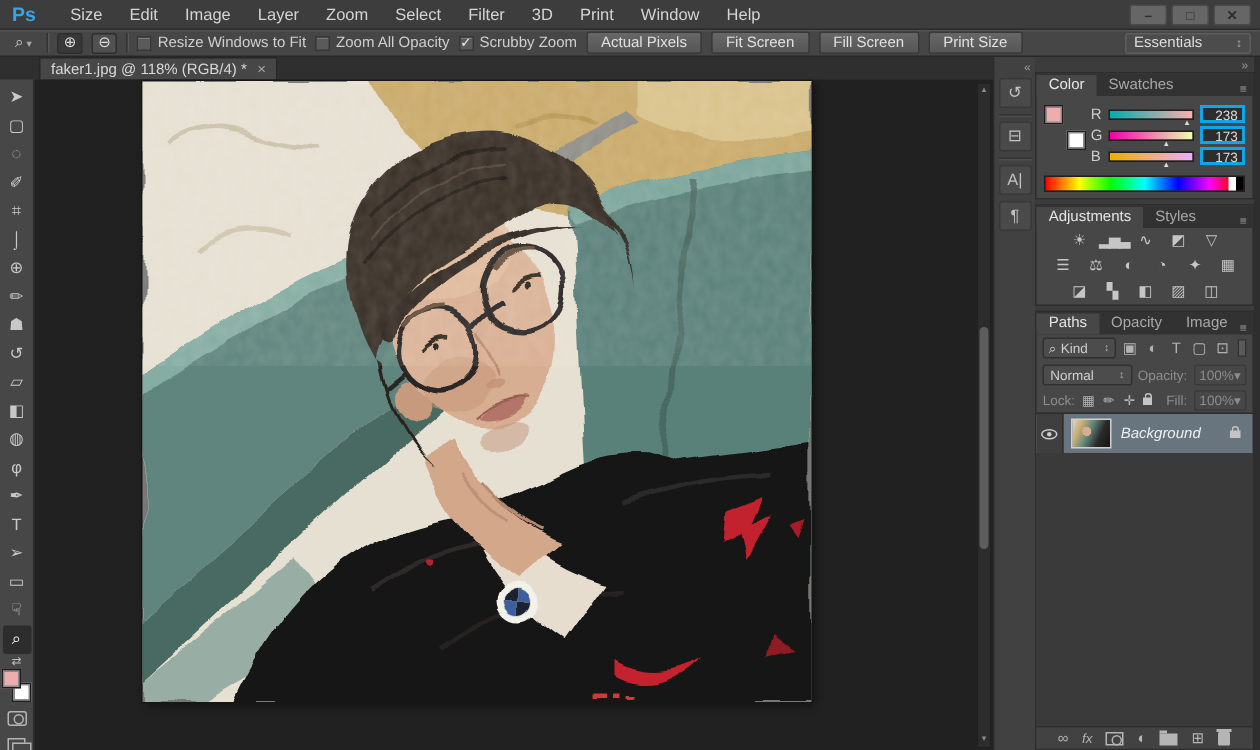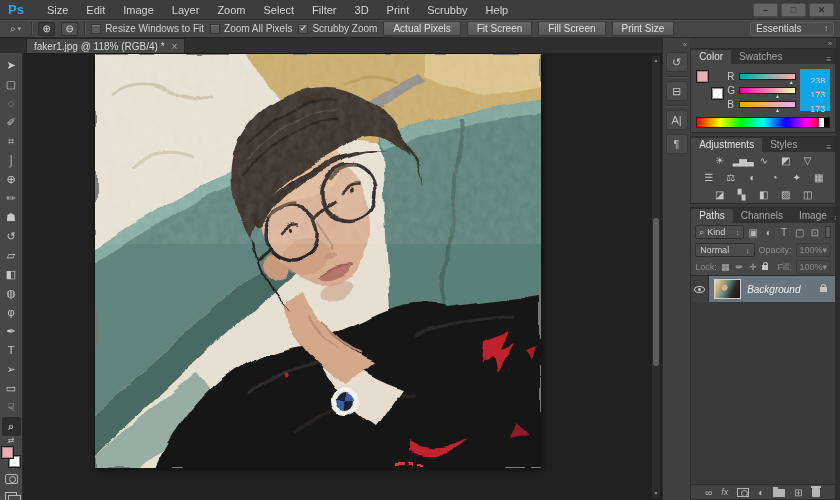--- a/index.html
+++ b/index.html
@@ -93,21 +93,21 @@
   
   .color-content { position:relative; padding:5px 5px 4px 36px; }
   .cswatches { position:absolute; left:5px; top:6px; width:28px; height:30px; }
   .crow { display:flex; align-items:center; height:14px; gap:4px; }
   .clabel { width:8px; color:#cccccc; font-size:10px; }
   .cslider { flex:1; height:7px; border:1px solid #1f1f1f; position:relative; }
   .grad-r { background:linear-gradient(to right,#00adad,#ffadad); }
   .grad-g { background:linear-gradient(to right,#ee00ad,#eeffad); }
   .grad-b { background:linear-gradient(to right,#eead00,#eeadff); }
   .cthumb { position:absolute; bottom:-6px; transform:translateX(-50%); font-size:6px; color:#dcdcdc; }
-  .cval { width:30px; height:12px; background:#2d2d2d; border:7px solid #0ea5e9;
+  .cval { width:30px; height:12px; background:#2d2d2d; border:2px solid #0ea5e9;
           color:#dcdcdc; font-size:9px; text-align:right; padding:0 3px; line-height:11px; }
   .spectrum { margin:6px 0 0 -31px; height:11px; border:1px solid #1f1f1f; position:relative;
               background:linear-gradient(to right,#ff0000,#ffff00 17%,#00ff00 33%,#00ffff 50%,#0000ff 67%,#ff00ff 83%,#ff0000 94%,#ff0000); }
   .spec-white { position:absolute; right:5px; top:0; bottom:0; width:5px; background:#fff; }
   .spec-black { position:absolute; right:0; top:0; bottom:0; width:5px; background:#000; }
 
   
   .adj-heading { font-weight:bold; color:#e6e6e6; font-size:10px; padding:4px 6px 2px; }
   .arow { display:flex; justify-content:center; gap:5px; padding:2px 0; }
   .aicon { width:17px; height:13px; text-align:center; font-size:10px; line-height:13px; color:#c6c6c6; letter-spacing:-1px; }
@@ -164,21 +164,21 @@
     <span class="pslogo">Ps</span>
     <span class="menu-item">Size</span>
     <span class="menu-item">Edit</span>
     <span class="menu-item">Image</span>
     <span class="menu-item">Layer</span>
     <span class="menu-item">Zoom</span>
     <span class="menu-item">Select</span>
     <span class="menu-item">Filter</span>
     <span class="menu-item">3D</span>
     <span class="menu-item">Print</span>
-    <span class="menu-item">Scrubby</span>
+    <span class="menu-item">Window</span>
     <span class="menu-item">Help</span>
     <span class="mspacer"></span>
     <span class="winbtn">–</span>
     <span class="winbtn">□</span>
     <span class="winbtn">✕</span>
   </div>
 
   <div class="optionsbar">
     <span class="opt-tool">
       <span>⌕</span>
@@ -187,21 +187,21 @@
     <span class="sep"></span>
     <span class="zbtn pressed">⊕</span>
     <span class="zbtn">⊖</span>
     <span class="sep"></span>
     <span class="opt-check">
       <span class="cb"></span>
       <span>Resize Windows to Fit</span>
     </span>
     <span class="opt-check">
       <span class="cb"></span>
-      <span>Zoom All Pixels</span>
+      <span>Zoom All Opacity</span>
     </span>
     <span class="opt-check">
       <span class="cb">✓</span>
       <span>Scrubby Zoom</span>
     </span>
     <span class="opt-btn">Actual Pixels</span>
     <span class="opt-btn">Fit Screen</span>
     <span class="opt-btn">Fill Screen</span>
     <span class="opt-btn">Print Size</span>
     <span class="ospacer"></span>
@@ -433,21 +433,21 @@
             <span class="aicon">▚</span>
             <span class="aicon">◧</span>
             <span class="aicon">▨</span>
             <span class="aicon">◫</span>
           </div>
         </div>
 
         <div class="panel layers">
           <div class="ptabs">
             <span class="ptab active">Paths</span>
-            <span class="ptab">Channels</span>
+            <span class="ptab">Opacity</span>
             <span class="ptab">Image</span>
             <span class="pmenu">≡</span>
           </div>
           <div class="lrow">
             <span class="kindbox">
               <span>⌕</span>
               <span>Kind</span>
               <span class="kspin">↕</span>
             </span>
             <span class="ficon">▣</span>

